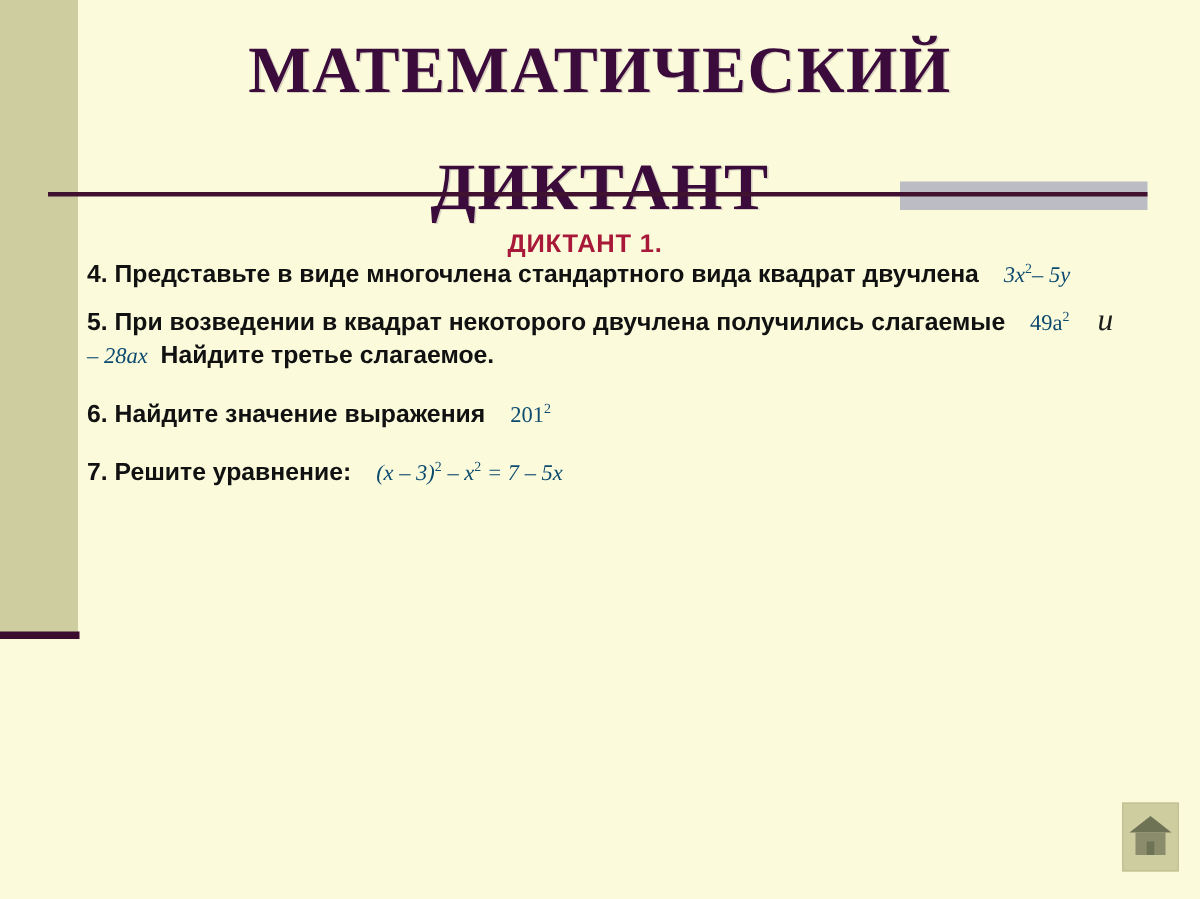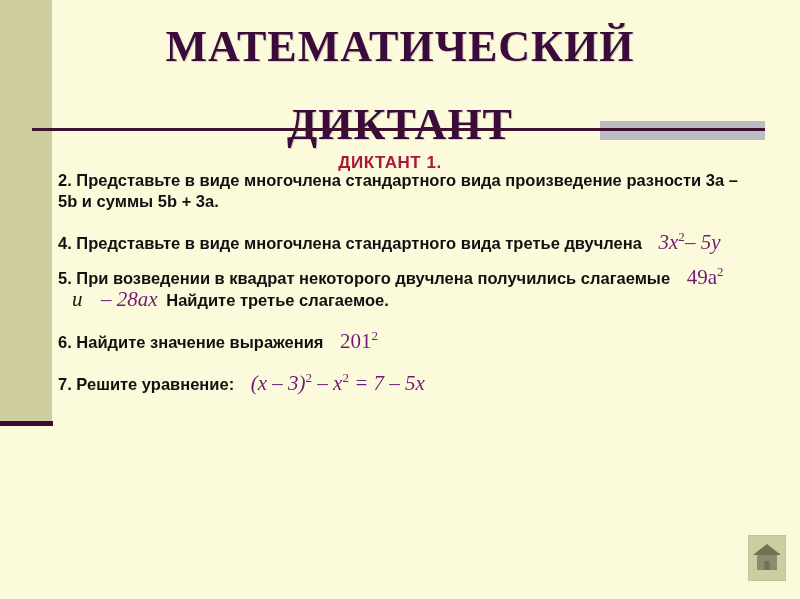--- a/index.html
+++ b/index.html
@@ -111,22 +111,22 @@
   }
   .q-text {
     display: inline;
   }
 
   
   .math {
     font-family: "Liberation Serif", serif;
     font-style: italic;
     font-weight: normal;
-    font-size: 21px;
-    color: #701a75;
+    font-size: 15px;
+    color: #0c4a6e;
     white-space: nowrap;
   }
   .math .num {
     font-style: normal;
     margin-top: 20px;
   }
   .math sup {
     font-size: 0.62em;
     font-style: normal;
     vertical-align: super;
@@ -201,29 +201,25 @@
     <span class="line2">ДИКТАНТ</span>
   </div>
 
   <div class="title-rule"></div>
 
   <div class="subtitle">ДИКТАНТ 1.</div>
 
   <div class="body-list">
 
 
-    <div class="q-item">
-      <span class="q-text">2.</span>
-      <span class="q-text">Представьте в виде многочлена стандартного вида произведение разности 3a – 5b и суммы  5b + 3a.</span>
-    </div>
 
 
     <div class="q-item tight">
       <span class="q-text">4.</span>
-      <span class="q-text">Представьте в виде многочлена стандартного вида третье двучлена</span>
+      <span class="q-text">Представьте в виде многочлена стандартного вида квадрат двучлена</span>
       <span class="math math-gap-l"><span>3x</span><sup>2</sup><span>– 5y</span></span>
     </div>
 
     <div class="q-item">
       <span class="q-text">5.</span>
       <span class="q-text">При возведении в квадрат некоторого двучлена получились слагаемые</span>
       <span class="math math-gap-l"><span class="num">49a</span><sup>2</sup></span>
       <span class="inline-conj">и</span>
       <span class="math math-gap-r">– 28ax</span>
       <span class="q-text">Найдите третье слагаемое.</span>

